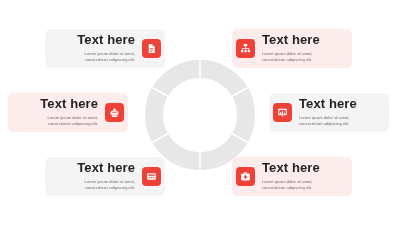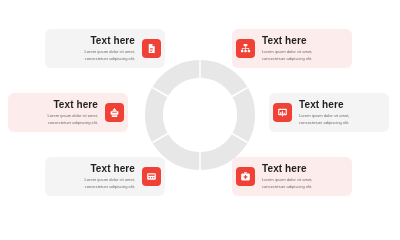--- a/index.html
+++ b/index.html
@@ -27,21 +27,21 @@
   .card.pink{background:#fdecec;}
 
   .card.left{flex-direction:row;}     
   .card.right{flex-direction:row;}    
 
   .textwrap{display:flex;flex-direction:column;justify-content:center;}
   .card.left .textwrap{align-items:flex-end;text-align:right;}
   .card.right .textwrap{align-items:flex-start;text-align:left;}
 
   .ctitle{
-    font-size:10px;
+    font-size:13px;
     font-weight:bold;
     color:#231f20;
     letter-spacing:.1px;
     line-height:1.15;
     margin:0 0 2.5px 0;
     white-space:nowrap;
   }
   .cbody{
     font-size:4.1px;
     color:#6d6e71;

